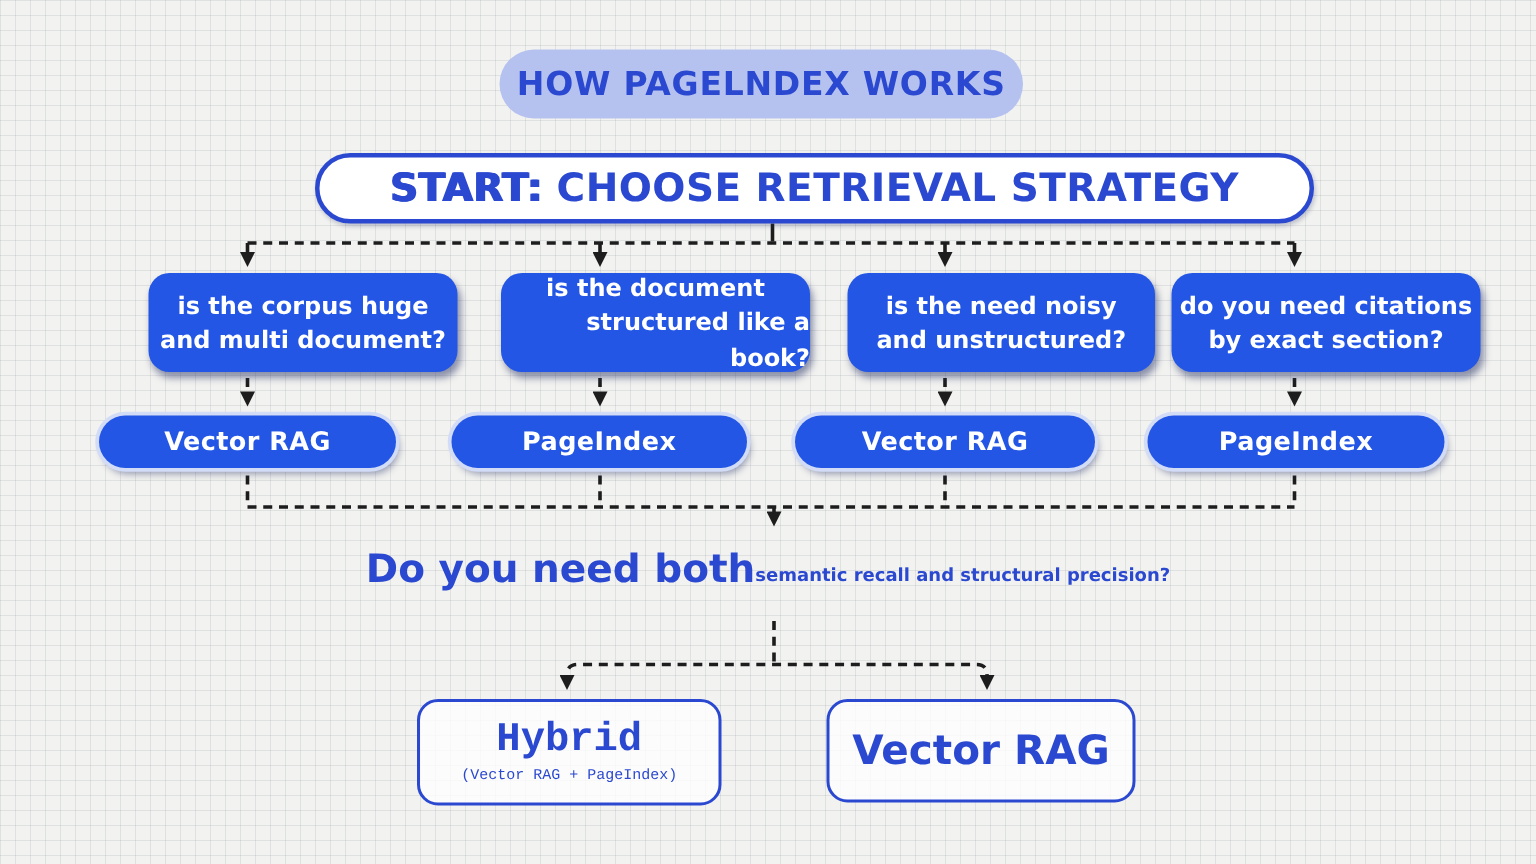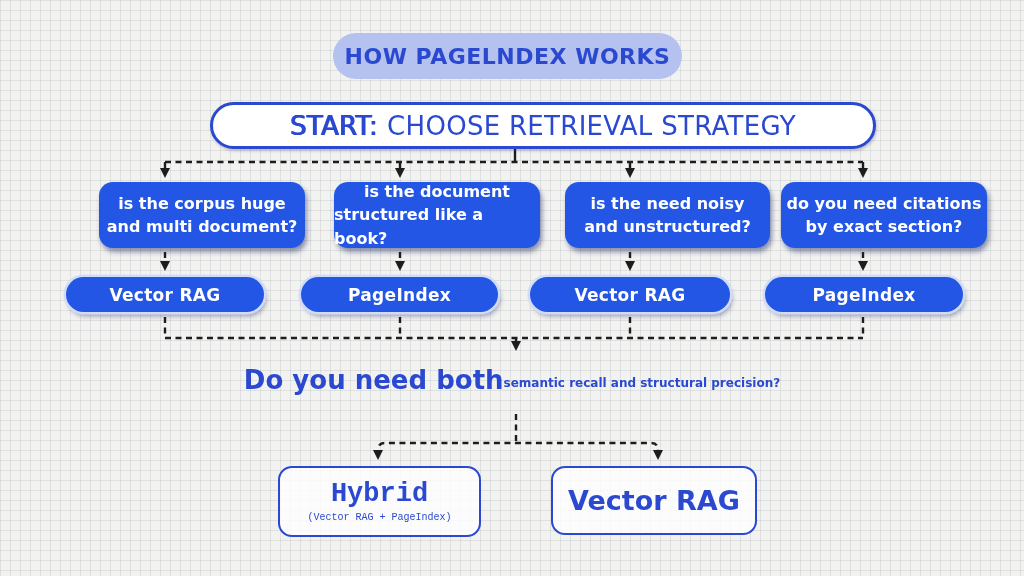--- a/index.html
+++ b/index.html
@@ -8,36 +8,36 @@
     width:1024px;height:576px;
     overflow:hidden;
     font-family:"DejaVu Sans","Liberation Sans",sans-serif;
     background-color:var(--canvas-bg,#f2f2f0);
     background-image:
       linear-gradient(rgba(125,132,145,0.16) 1px, transparent 1px),
       linear-gradient(90deg, rgba(125,132,145,0.16) 1px, transparent 1px);
     background-size:10px 10px;
   }
   .connectors{position:absolute;inset:0;pointer-events:none;}
-  .node{position:absolute;display:flex;align-items:center;justify-content:center;text-align:left;box-sizing:border-box;}
+  .node{position:absolute;display:flex;align-items:center;justify-content:center;text-align:right;box-sizing:border-box;}
 
   .title-badge{
     left:333px;top:33px;width:349px;height:46px;
     background:var(--title-pill-bg,#b5c2f0);
     border-radius:24px;
     color:var(--deep-blue,#2b49d0);
     font-size:22px;font-weight:bold;letter-spacing:.5px;
   }
   .start-node{
     left:210px;top:102px;width:666px;height:47px;
     background:var(--white,#ffffff);
     border:3px solid var(--deep-blue,#2b49d0);
     border-radius:26px;
     color:var(--deep-blue,#2b49d0);
-    font-size:26px;font-weight:normal;letter-spacing:.3px;
+    font-size:26px;font-weight:bold;letter-spacing:.3px;
     box-shadow:1px 2px 3px rgba(40,50,100,.25);
     white-space:nowrap;
   }
   .start-prefix{
     margin-right:9px;
     text-shadow:.6px 0 0 currentColor,-.6px 0 0 currentColor;
   }
   .decision{
     top:182px;height:66px;
     background:var(--node-blue,#2356e4);

